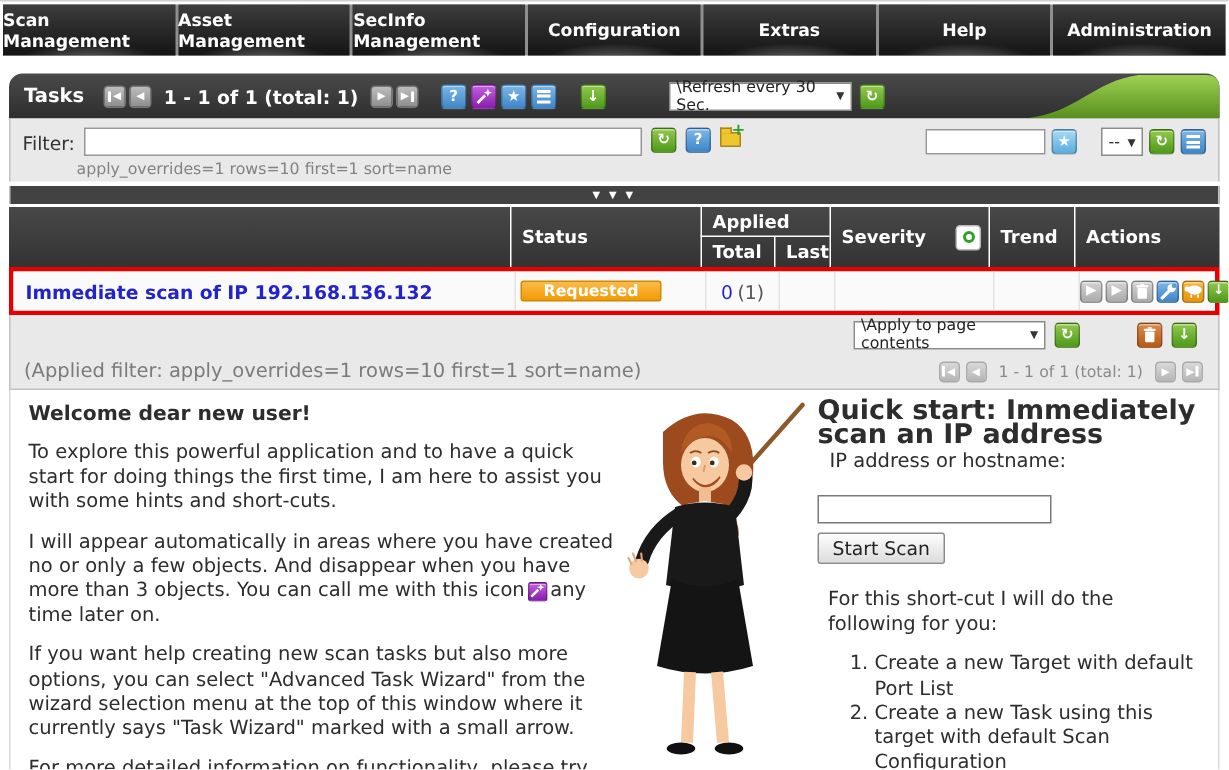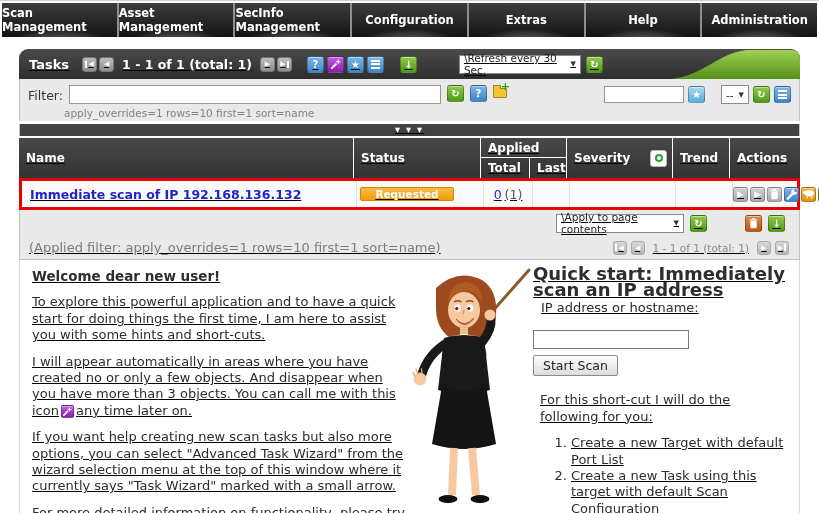--- a/index.html
+++ b/index.html
@@ -9,21 +9,21 @@
 
   
   .menubar { display:flex; margin:2px 2px 0 2px; height:34px; background:#8f8f8f; gap:2px; }
   .menu-btn { flex:1; display:flex; align-items:center; justify-content:center;
     color:#fff; font-size:11.5px; font-weight:bold; cursor:pointer;
     background: radial-gradient(ellipse 60% 55% at 50% 115%, rgba(255,255,255,.38), rgba(255,255,255,0) 70%),
                 linear-gradient(#3d3d3d, #141414); }
   .menu-spacer { height:12px; }
 
   
-  .frame { margin:0 19px;text-decoration:underline; }
+  .frame { margin:0 6px; }
   .titlebar { position:relative; height:30px; background:linear-gradient(#4a4a4a,#2e2e2e);
     border-radius:9px 9px 0 0; display:flex; align-items:center; padding:0 10px; color:#fff; }
   .swoosh { position:absolute; right:0; top:0; width:130px; height:30px; pointer-events:none; }
   .tb-title { font-size:13px; font-weight:bold; margin-right:12px; }
   .tb-count { font-size:12.5px; font-weight:bold; margin:0 7px; }
 
   .navbtn { width:15px; height:15px; border-radius:3px; margin:0 1px;
     background:linear-gradient(#bdbdbd,#8e8e8e); border:1px solid #777;
     color:#fff; font-size:7px; display:inline-flex; align-items:center; justify-content:center; cursor:pointer; }
   .navbtn.light { background:linear-gradient(#d8d8d8,#b5b5b5); border-color:#aaa; width:14px; height:14px; }
@@ -226,21 +226,20 @@
         <span class="ibtn green">↻</span>
         <span class="ibtn blue">
             <span class="list-glyph"></span>
           </span>
       </div>
     </div>
 
     <div class="foldbar">▼ ▼ ▼</div>
 
     <div class="grid thead">
-      <div class="cell c-name">Name</div>
       <div class="cell c-status">Status</div>
       <div class="cell c-reports">Applied</div>
       <div class="cell c-total">Total</div>
       <div class="cell c-last">Last</div>
       <div class="cell c-sev">
         <span>Severity</span>
         <span class="override-btn">
             <span class="override-ring"></span>
           </span>
       </div>

